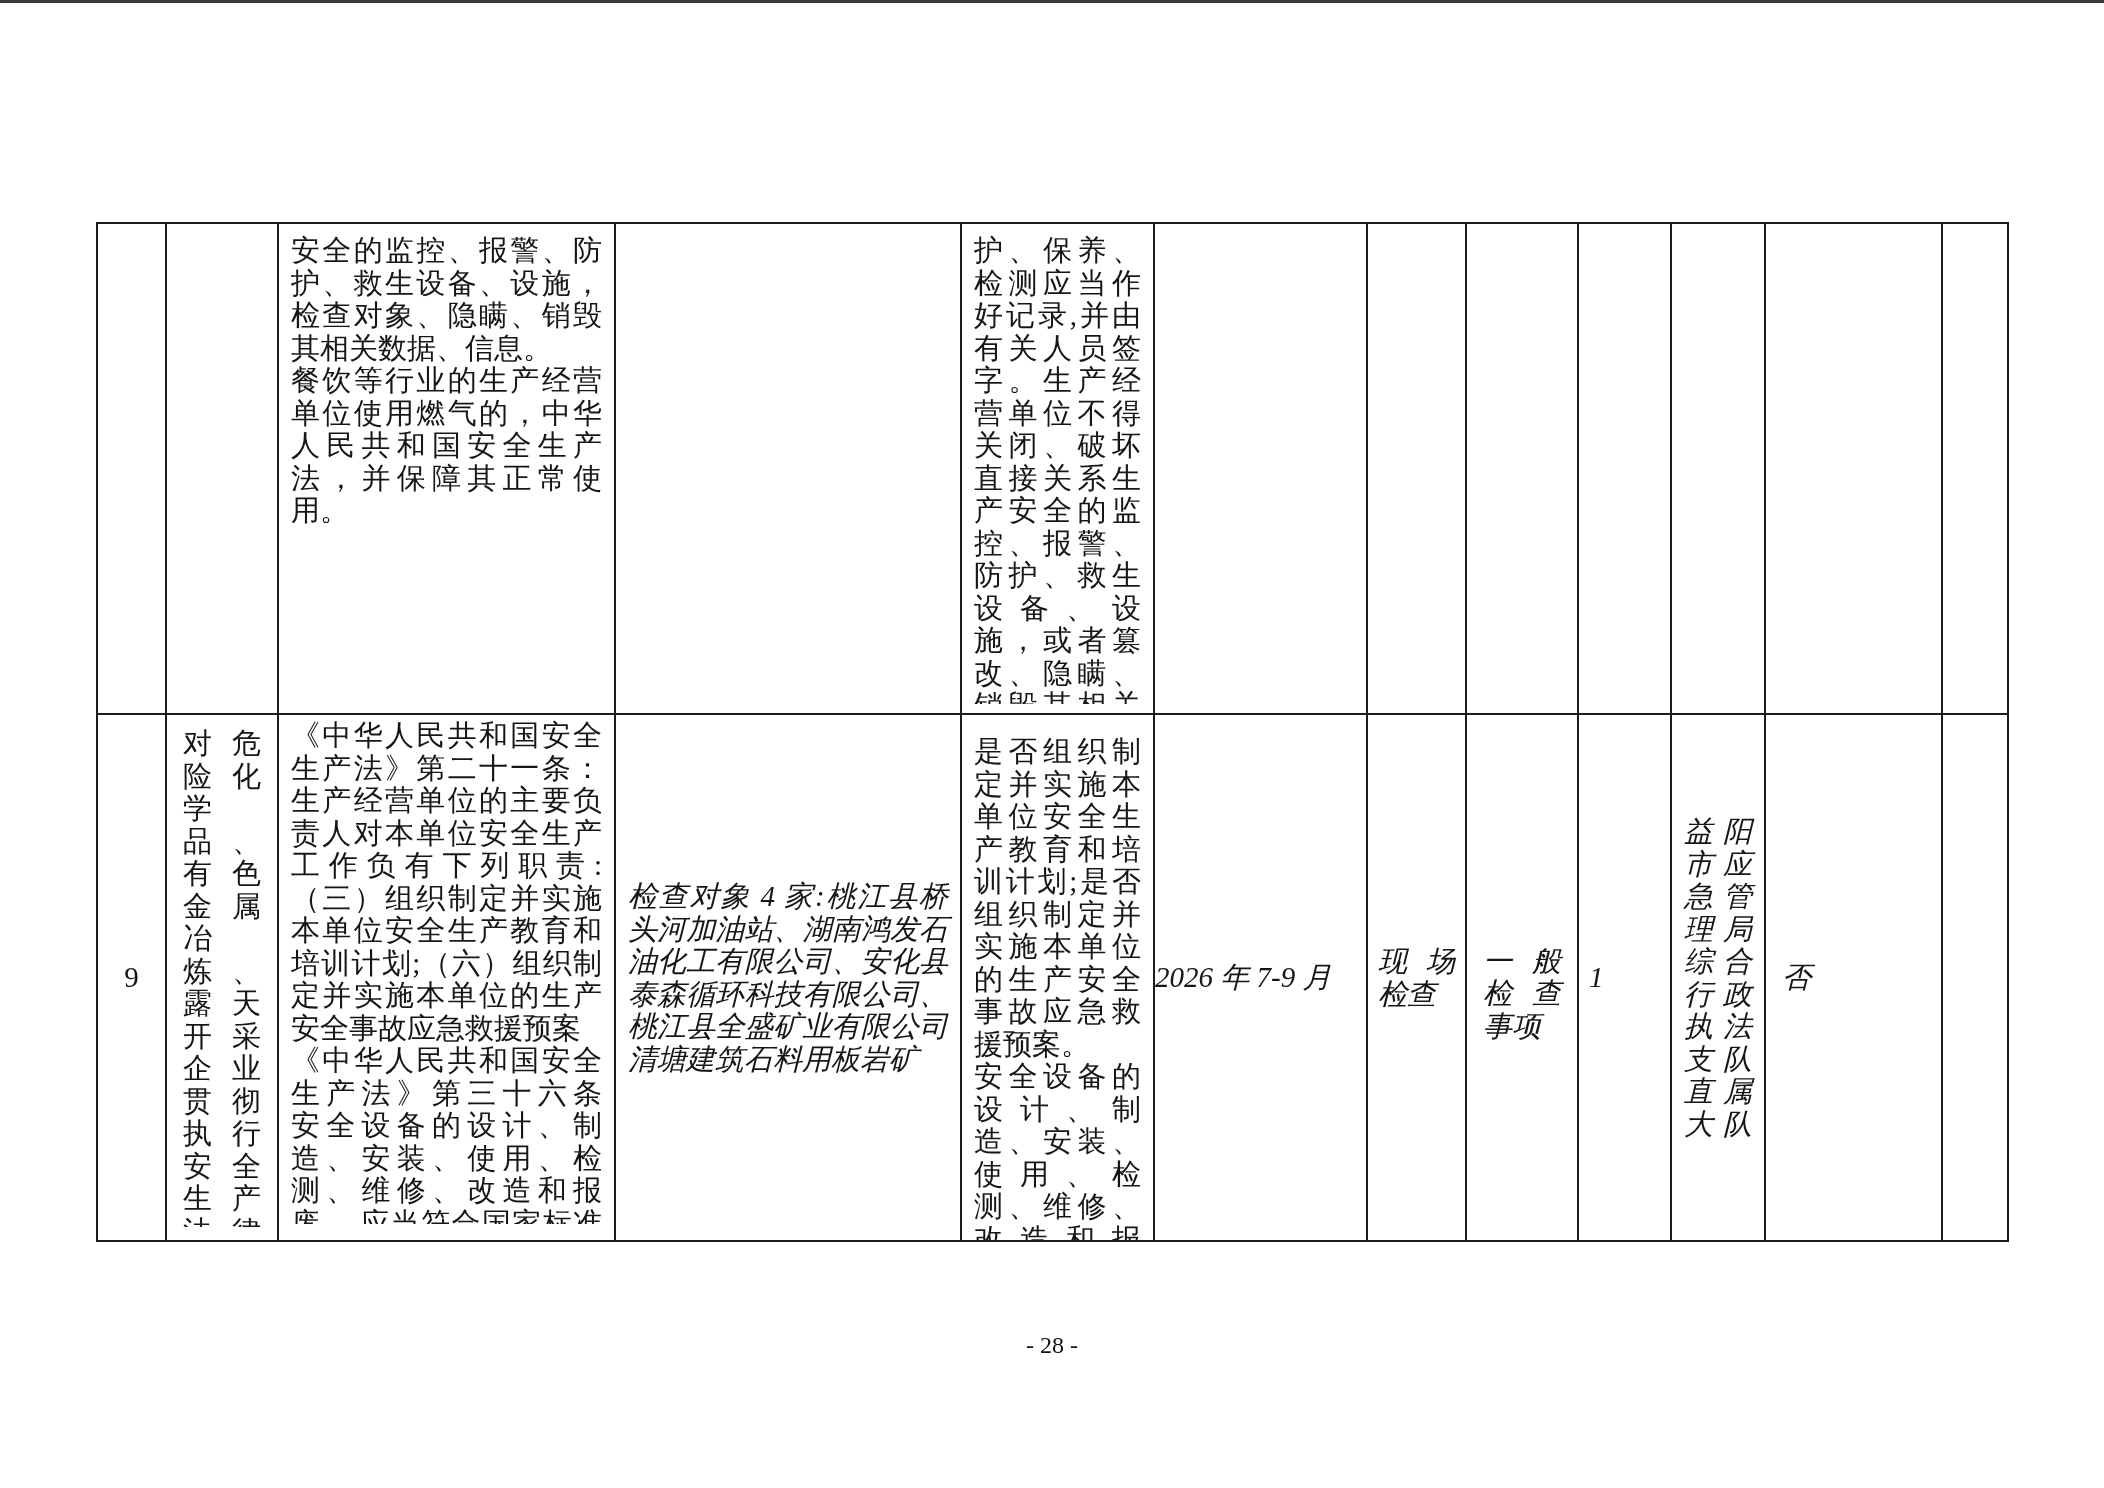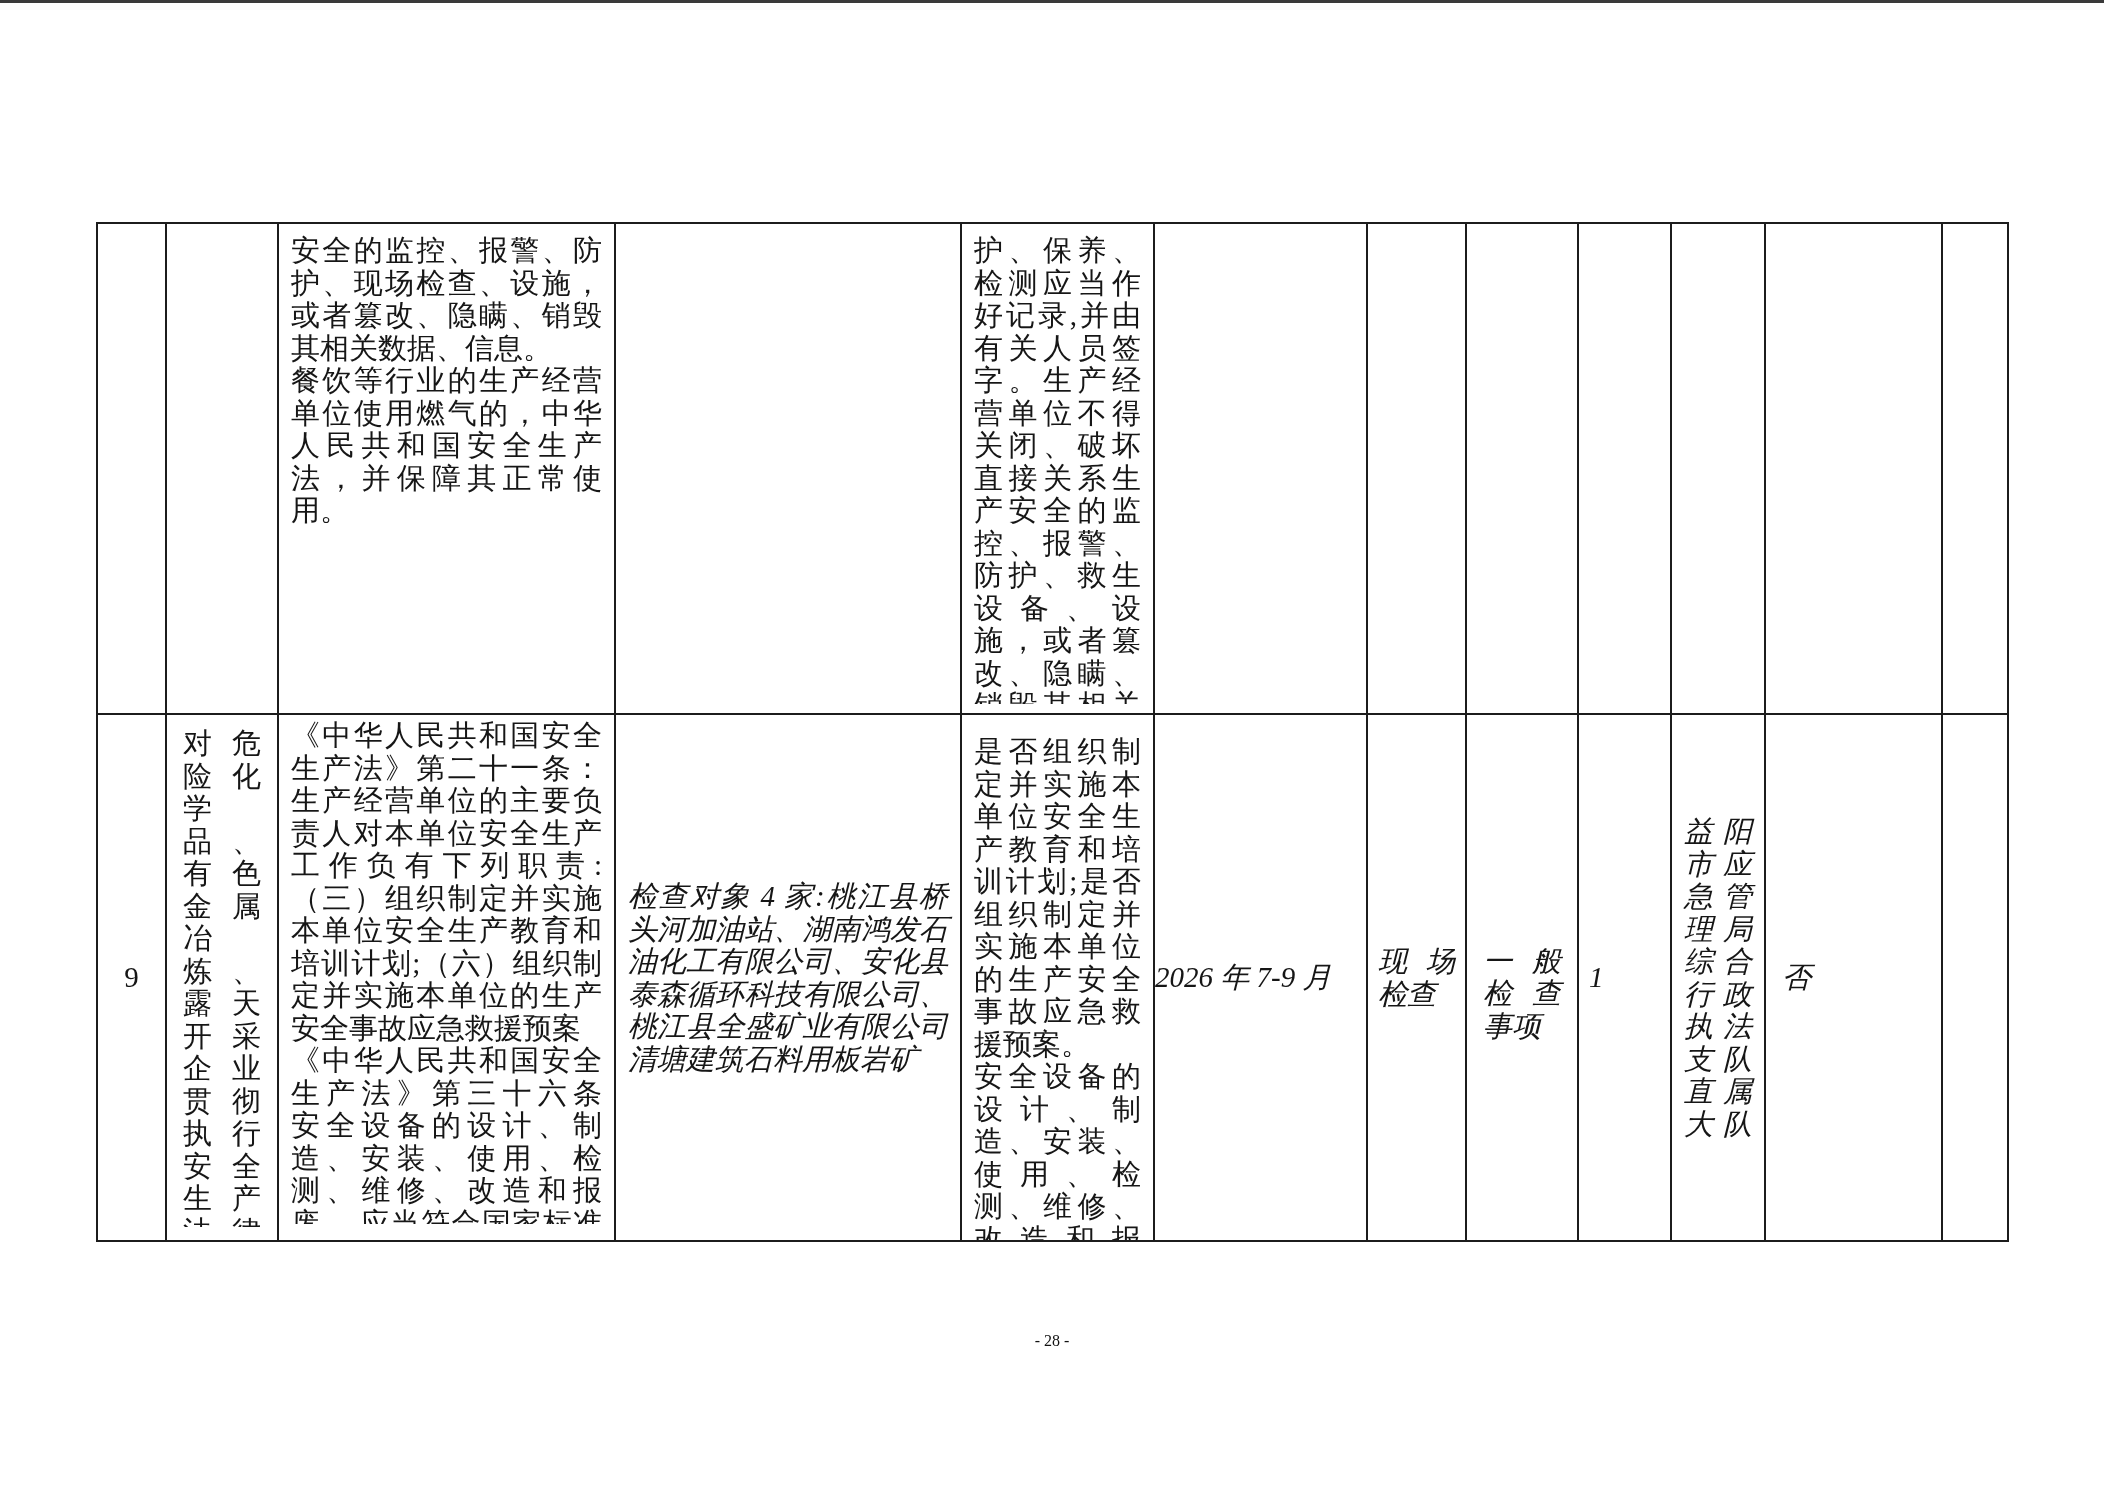--- a/index.html
+++ b/index.html
@@ -28,21 +28,21 @@
   .vmid{vertical-align:middle;font-style:italic;}
   .center{}
   .seq{text-align:center;vertical-align:middle;}
   .method-pad{padding:0 10px;}
   .type-pad{padding:0 16px;margin-top:32px;}
   .count-pad{padding-left:10px;}
   .dept-pad{padding:0 12px;}
   .flag-pad{padding-left:16px;}
   .footer{
     position:absolute;top:1332px;left:0;width:2104px;
-    text-align:center;font-size:16px;color:#111;
+    text-align:center;font-size:24px;color:#111;
   }
 </style>
 </head>
 <body>
 
 <div class="top-edge"></div>
 
 <table class="plan">
   <colgroup>
     <col style="width:69px">
@@ -58,21 +58,21 @@
       <col style="width:177px">
       <col style="width:66px">
   </colgroup>
 
   <tbody>
       <tr class="r1">
     <td></td>
     <td></td>
     <td>
       <div class="pad clip1 just">
-        <p>安全的监控、报警、防护、现场检查、设施，或者篡改、隐瞒、销毁其相关数据、信息。</p>
+        <p>安全的监控、报警、防护、救生设备、设施，检查对象、隐瞒、销毁其相关数据、信息。</p>
         <p>餐饮等行业的生产经营单位使用燃气的，中华人民共和国安全生产法，并保障其正常使用。</p>
       </div>
     </td>
     <td></td>
     <td>
       <div class="pad clip1 just">
         <p>护、保养、检测应当作好记录,并由有关人员签字。生产经营单位不得关闭、破坏直接关系生产安全的监控、报警、防护、救生设备、设施，或者篡改、隐瞒、销毁其相关数据、信息。</p>
       </div>
     </td>
     <td></td>

